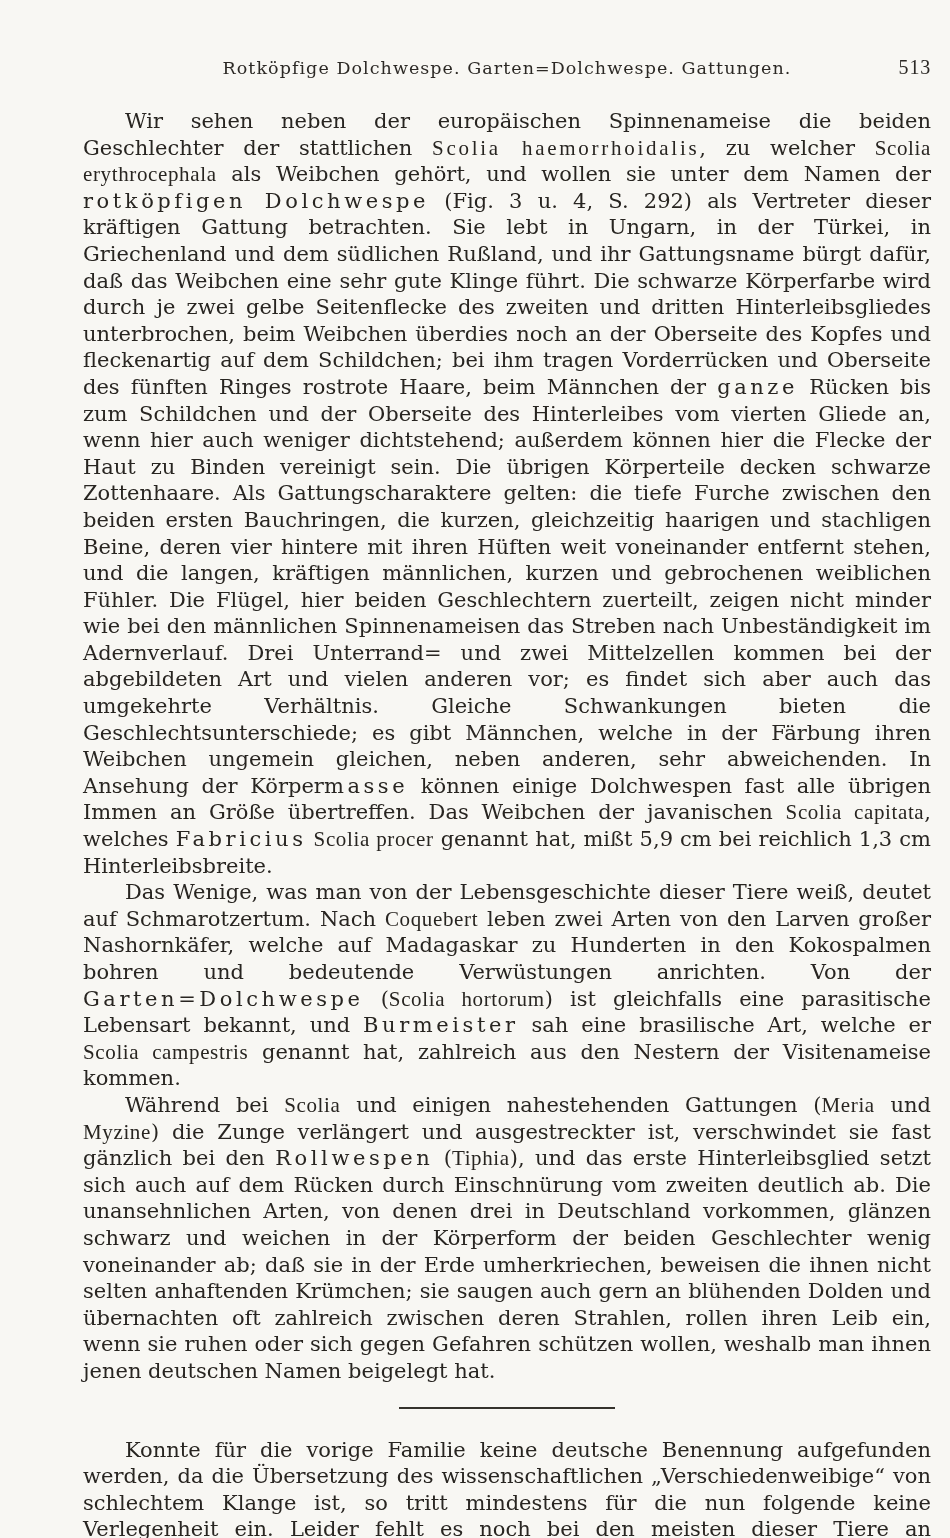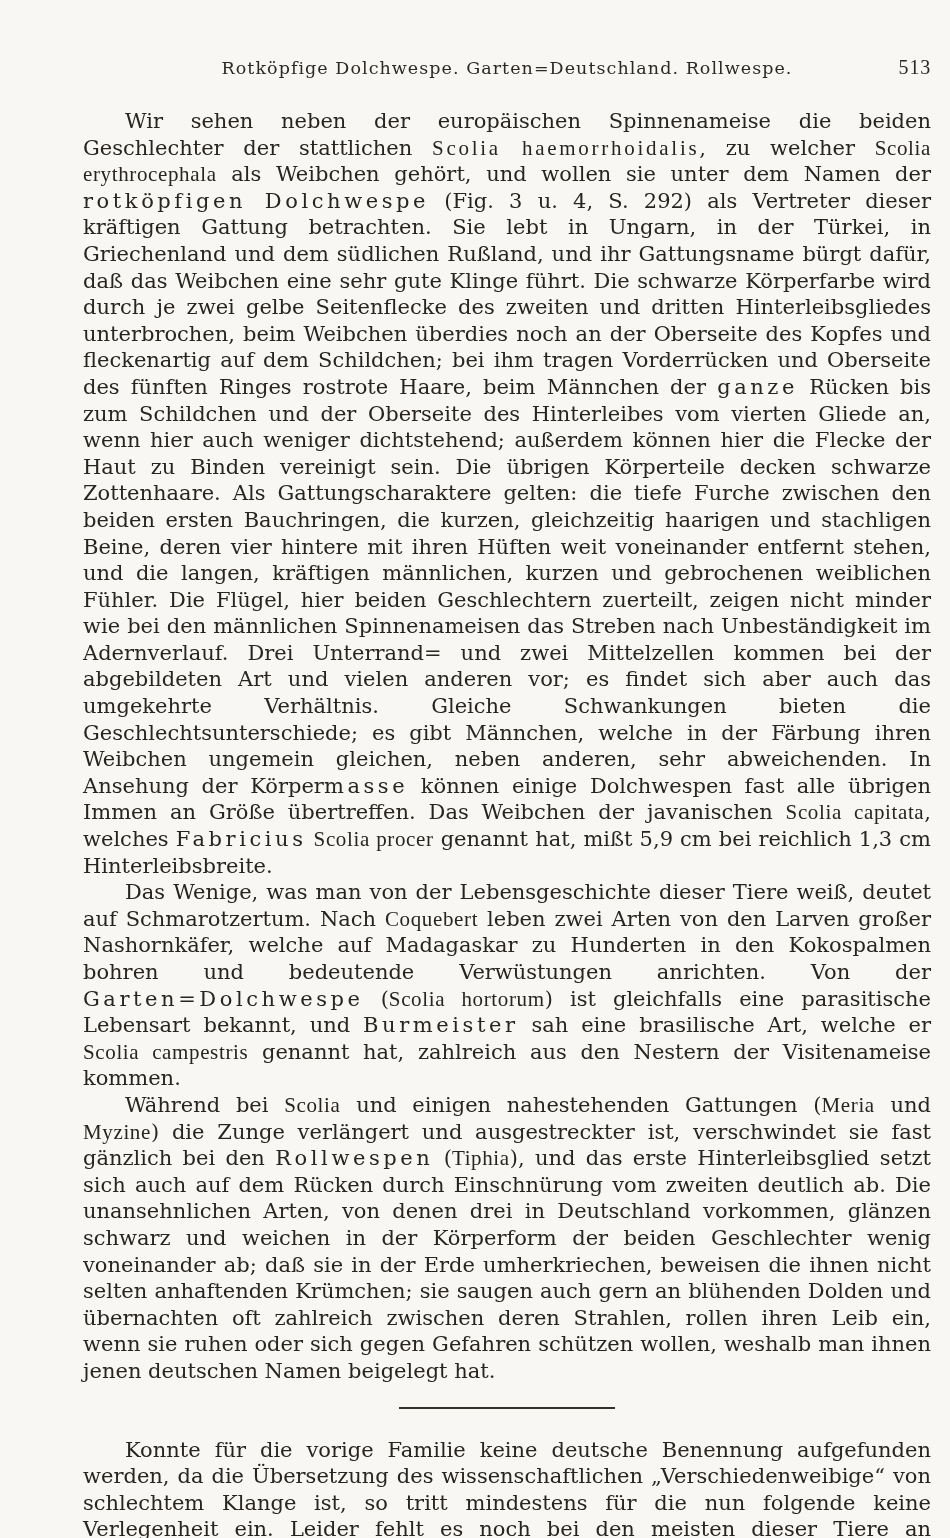--- a/index.html
+++ b/index.html
@@ -72,21 +72,21 @@
     height: 0;
     border-top: 2px solid #35322c;
     margin: 22px auto 28px auto;
   }
 </style>
 </head>
 <body>
 
 <div class="page">
   <header class="running-head">
-    <span class="head-title">Rotköpfige Dolchwespe.  Garten=Deutschland.  Rollwespe.</span>
+    <span class="head-title">Rotköpfige Dolchwespe.  Garten=Dolchwespe.  Gattungen.</span>
     <span class="page-number">513</span>
   </header>
   <main class="text-block" id="text-block">
       <p class="para"><span class="seg-fraktur">Wir sehen neben der europäischen Spinnenameise die beiden Geschlechter der stattlichen </span><span class="seg-antiqua-gesperrt">Scolia haemorrhoidalis</span><span class="seg-fraktur">, zu welcher </span><span class="seg-antiqua">Scolia erythrocephala</span><span class="seg-fraktur"> als Weibchen gehört, und wollen sie unter dem Namen der </span><span class="seg-gesperrt">rotköpfigen Dolchwespe</span><span class="seg-fraktur"> (Fig. 3 u. 4, S. 292) als Vertreter dieser kräftigen Gattung betrachten.  Sie lebt in Ungarn, in der Türkei, in Griechenland und dem südlichen Rußland, und ihr Gattungsname bürgt dafür, daß das Weibchen eine sehr gute Klinge führt.  Die schwarze Körperfarbe wird durch je zwei gelbe Seitenflecke des zweiten und dritten Hinterleibsgliedes unterbrochen, beim Weibchen überdies noch an der Oberseite des Kopfes und fleckenartig auf dem Schildchen; bei ihm tragen Vorderrücken und Oberseite des fünften Ringes rostrote Haare, beim Männchen der </span><span class="seg-gesperrt">ganze</span><span class="seg-fraktur"> Rücken bis zum Schildchen und der Oberseite des Hinterleibes vom vierten Gliede an, wenn hier auch weniger dichtstehend; außerdem können hier die Flecke der Haut zu Binden vereinigt sein.  Die übrigen Körperteile decken schwarze Zottenhaare.  Als Gattungscharaktere gelten: die tiefe Furche zwischen den beiden ersten Bauchringen, die kurzen, gleichzeitig haarigen und stachligen Beine, deren vier hintere mit ihren Hüften weit voneinander entfernt stehen, und die langen, kräftigen männlichen, kurzen und gebrochenen weiblichen Fühler.  Die Flügel, hier beiden Geschlechtern zuerteilt, zeigen nicht minder wie bei den männlichen Spinnenameisen das Streben nach Unbeständigkeit im Adernverlauf.  Drei Unterrand= und zwei Mittelzellen kommen bei der abgebildeten Art und vielen anderen vor; es findet sich aber auch das umgekehrte Verhältnis.  Gleiche Schwankungen bieten die Geschlechtsunterschiede; es gibt Männchen, welche in der Färbung ihren Weibchen ungemein gleichen, neben anderen, sehr abweichenden.  In Ansehung der Körper</span><span class="seg-gesperrt">masse</span><span class="seg-fraktur"> können einige Dolchwespen fast alle übrigen Immen an Größe übertreffen.  Das Weibchen der javanischen </span><span class="seg-antiqua">Scolia capitata</span><span class="seg-fraktur">, welches </span><span class="seg-gesperrt">Fabricius</span><span class="seg-fraktur"> </span><span class="seg-antiqua">Scolia procer</span><span class="seg-fraktur"> genannt hat, mißt 5,9 cm bei reichlich 1,3 cm Hinterleibsbreite.</span></p>
       <p class="para"><span class="seg-fraktur">Das Wenige, was man von der Lebensgeschichte dieser Tiere weiß, deutet auf Schmarotzertum.  Nach </span><span class="seg-antiqua">Coquebert</span><span class="seg-fraktur"> leben zwei Arten von den Larven großer Nashornkäfer, welche auf Madagaskar zu Hunderten in den Kokospalmen bohren und bedeutende Verwüstungen anrichten.  Von der </span><span class="seg-gesperrt">Garten=Dolchwespe</span><span class="seg-fraktur"> (</span><span class="seg-antiqua">Scolia hortorum</span><span class="seg-fraktur">) ist gleichfalls eine parasitische Lebensart bekannt, und </span><span class="seg-gesperrt">Burmeister</span><span class="seg-fraktur"> sah eine brasilische Art, welche er </span><span class="seg-antiqua">Scolia campestris</span><span class="seg-fraktur"> genannt hat, zahlreich aus den Nestern der Visitenameise kommen.</span></p>
       <p class="para"><span class="seg-fraktur">Während bei </span><span class="seg-antiqua">Scolia</span><span class="seg-fraktur"> und einigen nahestehenden Gattungen (</span><span class="seg-antiqua">Meria</span><span class="seg-fraktur"> und </span><span class="seg-antiqua">Myzine</span><span class="seg-fraktur">) die Zunge verlängert und ausgestreckter ist, verschwindet sie fast gänzlich bei den </span><span class="seg-gesperrt">Rollwespen</span><span class="seg-fraktur"> (</span><span class="seg-antiqua">Tiphia</span><span class="seg-fraktur">), und das erste Hinterleibsglied setzt sich auch auf dem Rücken durch Einschnürung vom zweiten deutlich ab.  Die unansehnlichen Arten, von denen drei in Deutschland vorkommen, glänzen schwarz und weichen in der Körperform der beiden Geschlechter wenig voneinander ab; daß sie in der Erde umherkriechen, beweisen die ihnen nicht selten anhaftenden Krümchen; sie saugen auch gern an blühenden Dolden und übernachten oft zahlreich zwischen deren Strahlen, rollen ihren Leib ein, wenn sie ruhen oder sich gegen Gefahren schützen wollen, weshalb man ihnen jenen deutschen Namen beigelegt hat.</span></p>
       <div class="section-divider"></div>
       <p class="para"><span class="seg-fraktur">Konnte für die vorige Familie keine deutsche Benennung aufgefunden werden, da die Übersetzung des wissenschaftlichen „Verschiedenweibige“ von schlechtem Klange ist, so tritt mindestens für die nun folgende keine Verlegenheit ein.  Leider fehlt es noch bei den meisten dieser Tiere an volkstümlichen Bezeichnungen gänzlich, weil sich das Volk nicht um dieselben kümmert.  Als </span><span class="seg-gesperrt">Grab=</span><span class="seg-fraktur"> oder </span><span class="seg-gesperrt">Mordwespen</span><span class="seg-fraktur"> vereinigte man eine Menge</span></p>
     </main>
 </div>

